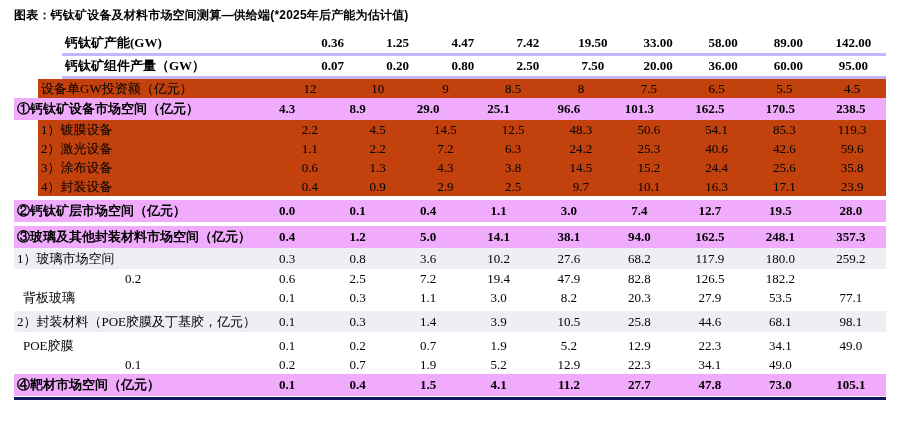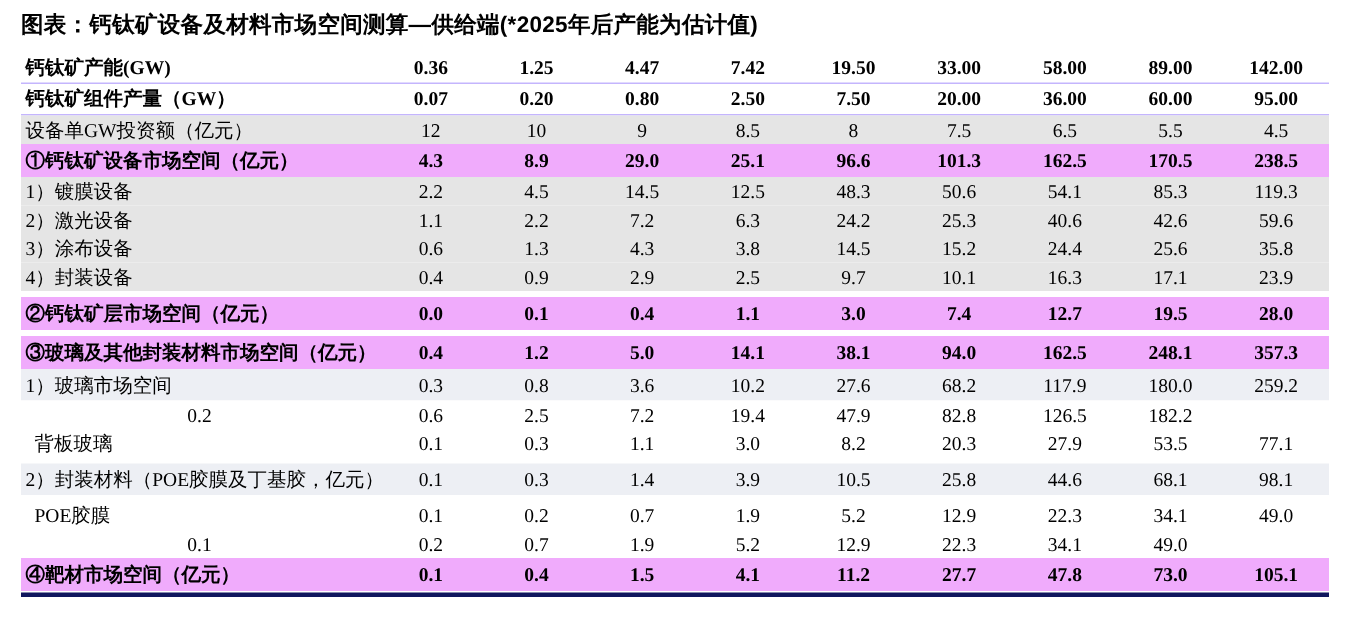--- a/index.html
+++ b/index.html
@@ -11,21 +11,21 @@
     width: 899px;
     height: 424px;
     overflow: hidden;
     font-family: "Liberation Serif", "DejaVu Serif", serif;
     color: #000000;
   }
   .page-title {
     margin: 7px 14px 0 14px;
     font-family: "Liberation Sans", "DejaVu Sans", sans-serif;
     font-weight: bold;
-    font-size: 15px;
+    font-size: 12px;
     letter-spacing: 0.2px;
     color: #000000;
     white-space: nowrap;
   }
   .table-wrap {
     margin: 9px 13px 0 14px;
   }
   .grid-row {
     display: grid;
     grid-template-columns: 238px repeat(9, 1fr);
@@ -49,27 +49,27 @@
   }
   .thead .cell {
     color: #ffffff;
     font-weight: bold;
   }
   .thead .cell.label {
     text-align: center;
     padding-left: 0;
   }
   
-  .row-plain   { height: 19px; background: #e5e5e5; }
+  .row-plain   { height: 19px; background: #c2410c; margin-left: 24px; }
   .row-bold    { height: 20px; background: #ffffff; font-weight: bold; }
   .row-section { height: 22px; background: #f0abfc; font-weight: bold; }
   .row-subhead { height: 21px; background: #edeff4; }
   .row-indent  { height: 19px; background: #ffffff; }
   .row-indent .cell.label { padding-left: 9px; }
-  .hairline { border-bottom: 1px solid #c4b5fd; }
+  .hairline { border-bottom: 3px solid #c4b5fd; margin-left: 48px; }
   .gap { height: 4px; background: #ffffff; }
   .table-bottom {
     height: 3px;
     background: #10175e;
     margin-top: 1px;
   }
 </style>
 </head>
 <body>
 

